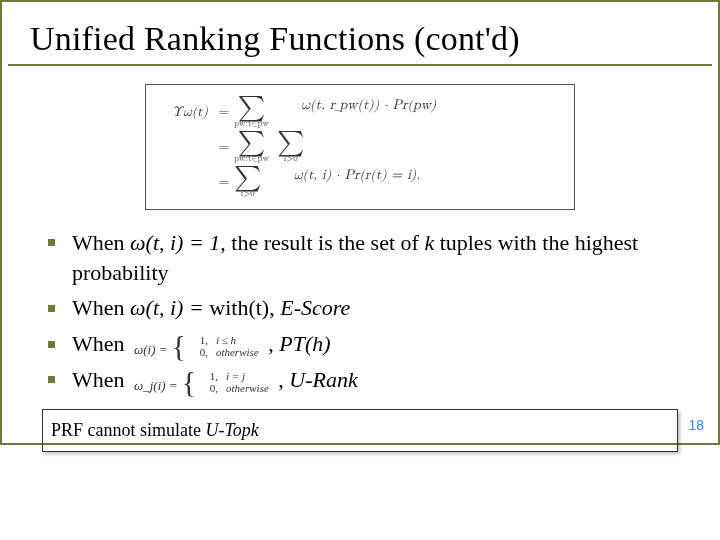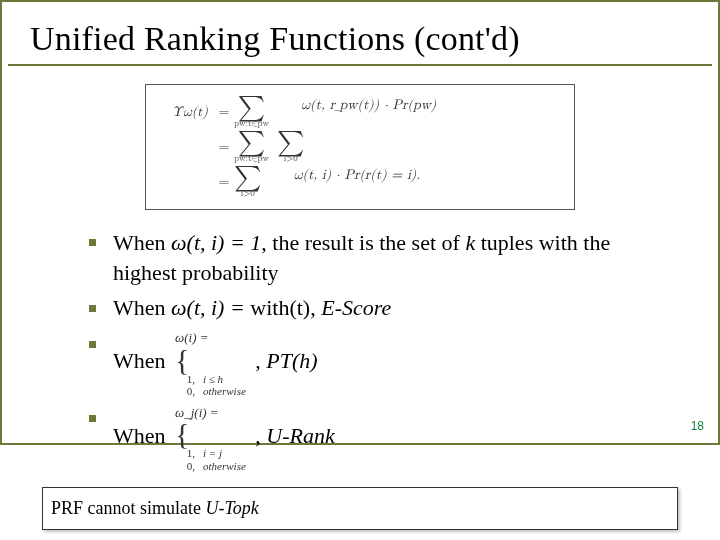--- a/index.html
+++ b/index.html
@@ -34,66 +34,64 @@
   .eqn-rhs { flex: 1; display: flex; align-items: flex-start; gap: 4px; }
   .sigma-stack { display: inline-flex; flex-direction: column; align-items: center; margin-right: 4px; }
   .sigma { font-size: 26px; line-height: 22px; }
   .sigma-sub { font-size: 9px; color: #444; margin-top: 1px; }
   .rhs-text { padding-top: 2px; font-style: italic; margin-left: 24px; }
 
   .bullets {
     padding: 0 40px 0 46px;
     font-size: 22px;
     line-height: 1.35;
-    margin-left: 41px;
   }
   .bullets li {
     list-style: none;
     position: relative;
     margin: 6px 0;
     padding-left: 24px;
   }
   .bullets li::before {
     content: "";
     position: absolute;
     left: 0; top: 0.52em;
     width: 7px; height: 7px;
     background: #6a7a3a;
   }
   .ital { font-style: italic; }
 
   .inline-piece {
     display: inline-flex;
-    align-items: flex-start;
+    align-items: flex-end;
     vertical-align: middle;
     margin: 0 4px;
-    flex-direction: column;
   }
   .piece-lhs { font-size: 13px; font-style: italic; color:#333; padding-right:4px; }
   .brace {
     font-size: 30px; line-height: 26px; color:#333; margin-right: 2px;
   }
   .piece-rows { display:flex; flex-direction:column; font-size: 11px; color:#333; line-height: 1.15; }
   .piece-rows .r { display:flex; gap: 8px; }
   .piece-rows .v { width: 20px; text-align:right; }
   .piece-rows .c { font-style: italic; }
 
   .callout {
     margin: 14px 40px 0 40px;
     border: 1px solid #333;
     padding: 10px 8px;
     font-size: 18px;
     box-shadow: 2px 2px 3px rgba(0,0,0,0.25);
   }
   .pagenum {
     position: absolute;
     right: 14px; bottom: 10px;
-    font-size: 12px;
+    font-size: 14px;
     font-family: Arial, Helvetica, sans-serif;
-    color: #15803d;
+    color: #3b82f6;
   }
 </style>
 </head>
 <body>
 
 <div class="slide">
 
   <div class="title-wrap">
     <div class="title">Unified Ranking Functions (cont'd)</div>
   </div>

